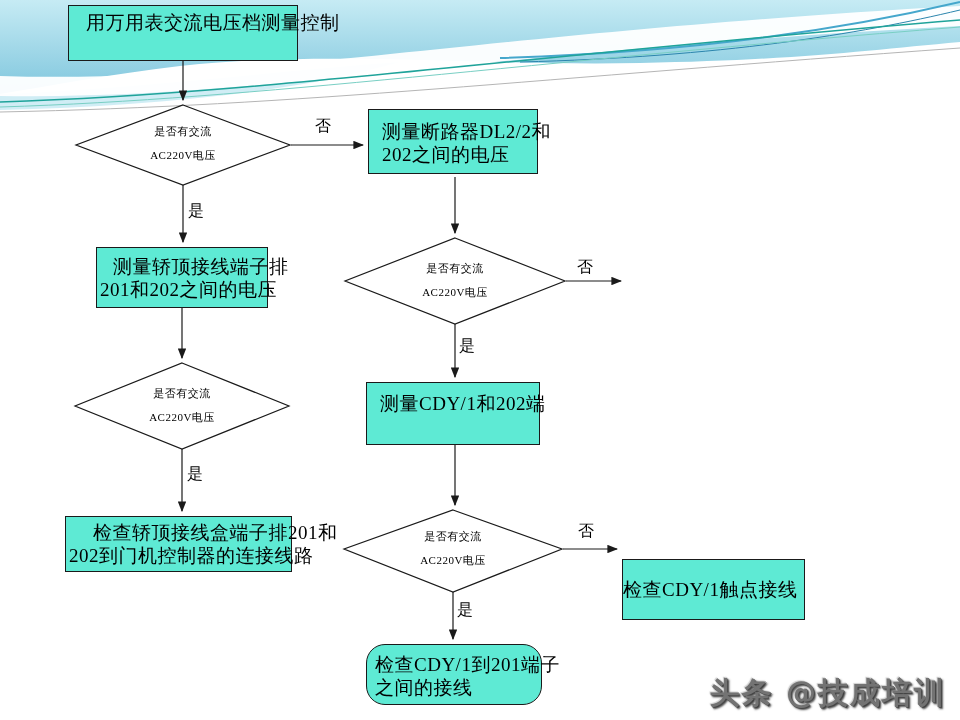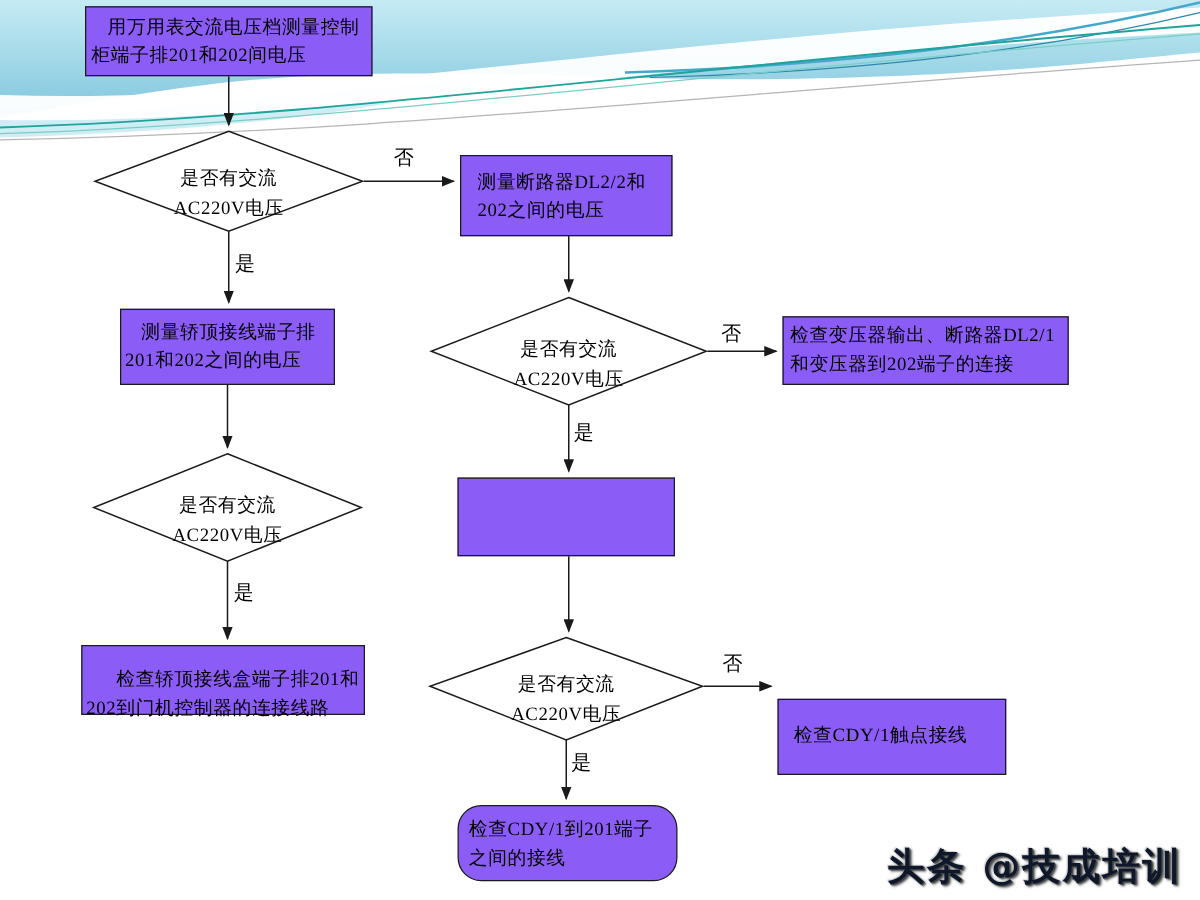--- a/index.html
+++ b/index.html
@@ -4,39 +4,39 @@
 <style>
   html,body{margin:0;padding:0;background:#888;}
   .stage{
     position:relative;width:960px;height:720px;background:#ffffff;
     overflow:hidden;margin:0 auto;
     font-family:"Liberation Serif","DejaVu Serif",serif;color:#000;
   }
   .layer{position:absolute;left:0;top:0;}
   
   .pbox{
-    position:absolute;background:#8b5cf6;border:1px solid #1a1a1a;
-    box-sizing:border-box;font-size:15px;line-height:23px;z-index:3;
+    position:absolute;background:#5eead4;border:1px solid #1a1a1a;
+    box-sizing:border-box;font-size:19px;line-height:23px;z-index:3;
     letter-spacing:0.5px;
   }
   .pbox div{white-space:nowrap;}
   .ind1{text-indent:13px;}
   .ind2{text-indent:24px;}
   
   .dtext{
-    position:absolute;width:190px;text-align:center;font-size:15px;
-    line-height:24px;z-index:3;letter-spacing:0.5px;margin-top:12px;
+    position:absolute;width:190px;text-align:center;font-size:11px;
+    line-height:24px;z-index:3;letter-spacing:0.5px;
   }
   
   .blabel{position:absolute;font-size:16px;z-index:3;}
   
   .watermark{
     position:absolute;right:14px;bottom:6px;z-index:4;
     font-family:"DejaVu Sans","Liberation Sans",sans-serif;
-    font-weight:bold;font-size:30px;letter-spacing:2px;color:#0f172a;
+    font-weight:bold;font-size:30px;letter-spacing:2px;color:#737373;
     text-shadow:2px 2px 2px rgba(55,55,55,0.9),
                 -1px -1px 1px rgba(170,170,170,0.55),
                 1px 1px 0 rgba(90,90,90,0.8);
   }
 </style>
 </head>
 <body>
 
 <div class="stage">
 
@@ -79,44 +79,40 @@
     <g stroke="#1a1a1a" stroke-width="1.2" fill="#ffffff">
       <polygon points="183,105 290,145 183,185 76,145"></polygon>
       <polygon points="182,363 289,406 182,449 75,406"></polygon>
       <polygon points="455,238 565,281 455,324 345,281"></polygon>
       <polygon points="453,510 562,549 453,592 344,549"></polygon>
     </g>
   </svg>
 
   <div class="pbox" style="left:68px;top:5px;width:230px;height:56px;padding:5px 3px 0 4px;">
     <div class="ind1">用万用表交流电压档测量控制</div>
-    <div>柜端子排201和202间电压</div>
   </div>
 
-  <div class="pbox" style="left:368px;top:124px;width:170px;height:65px;padding:10px 2px 0 13px;">
+  <div class="pbox" style="left:368px;top:109px;width:170px;height:65px;padding:10px 2px 0 13px;">
     <div>测量断路器DL2/2和</div>
     <div>202之间的电压</div>
   </div>
 
   <div class="pbox" style="left:96px;top:247px;width:172px;height:61px;padding:7px 2px 0 3px;">
     <div class="ind1">测量轿顶接线端子排</div>
     <div>201和202之间的电压</div>
   </div>
 
-  <div class="pbox" style="left:65px;top:516px;width:227px;height:56px;padding:16px 2px 0 3px;">
+  <div class="pbox" style="left:65px;top:516px;width:227px;height:56px;padding:4px 2px 0 3px;">
     <div class="ind2">检查轿顶接线盒端子排201和</div>
     <div>202到门机控制器的连接线路</div>
   </div>
 
-  <div class="pbox" style="left:626px;top:253px;width:229px;height:55px;padding:4px 2px 0 5px;">
-    <div>检查变压器输出、断路器DL2/1</div>
-    <div>和变压器到202端子的连接</div>
-  </div>
 
   <div class="pbox" style="left:366px;top:382px;width:174px;height:63px;padding:9px 2px 0 13px;">
+    <div>测量CDY/1和202端</div>
   </div>
 
   <div class="pbox" style="left:622px;top:516px;width:183px;height:61px;padding:18px 18px 0 0;text-align:center;margin-top:43px;">
     <div>检查CDY/1触点接线</div>
   </div>
 
   <div class="pbox" style="left:366px;top:644px;width:176px;height:61px;padding:8px 2px 0 8px;border-radius:19px;">
     <div>检查CDY/1到201端子</div>
     <div>之间的接线</div>
   </div>

